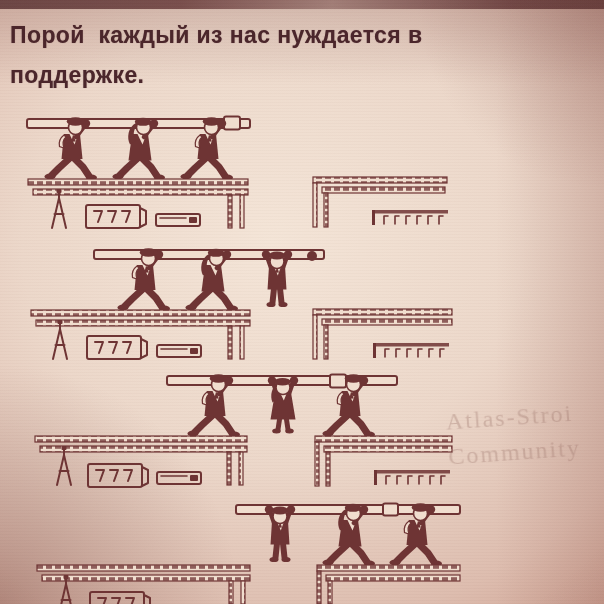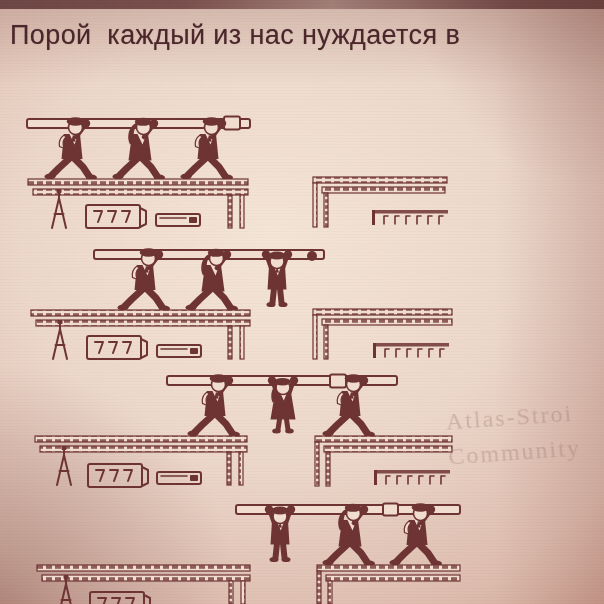--- a/index.html
+++ b/index.html
@@ -31,21 +31,21 @@
       radial-gradient(ellipse 120% 115% at 48% 45%, rgba(0,0,0,0) 58%, rgba(124,62,55,0.16) 82%, rgba(88,40,37,0.34) 100%);
   }
   .top-strip{
     position:absolute;top:0;left:0;width:100%;height:9px;pointer-events:none;
     background:linear-gradient(90deg,#4a2527 0%, #5c2f30 30%, rgba(92,47,48,0.55) 55%, #53292b 85%, #432224 100%);
     opacity:.8;
   }
   .caption{
     position:absolute;left:10px;top:15px;z-index:3;
     color:var(--caption-text);
-    font-size:27px;font-weight:400;letter-spacing:.4px;line-height:40px;
+    font-size:23px;font-weight:700;letter-spacing:.4px;line-height:40px;
     text-shadow:0 0 1px rgba(75,38,43,.4);
   }
   .caption div{white-space:pre-wrap;}
   .scene{position:absolute;left:0;top:0;z-index:2;}
   .watermark{
     position:absolute;left:447px;top:400px;z-index:4;
     transform:rotate(-4deg);
     font-family:"Liberation Serif", serif;
     font-size:24px;letter-spacing:2px;line-height:35px;
     color:rgba(150,108,100,0.32);
@@ -69,20 +69,21 @@
 </style>
 </head>
 <body>
 
 <div class="stage">
 
   <div class="top-strip"></div>
 
   <div class="caption">
     <div>Порой  каждый из нас нуждается в</div>
+    <div>поддержке.</div>
   </div>
 
   <svg class="scene" width="604" height="604" viewBox="0 0 604 604">
     <defs>
       <pattern id="hatch" width="9" height="6" patternUnits="userSpaceOnUse">
         <rect width="9" height="6" fill="var(--paper)"></rect>
         <rect x="1" y="1.2" width="6" height="3.6" fill="var(--ink)" opacity="0.75"></rect>
       </pattern>
 
       <g id="man-walk">

